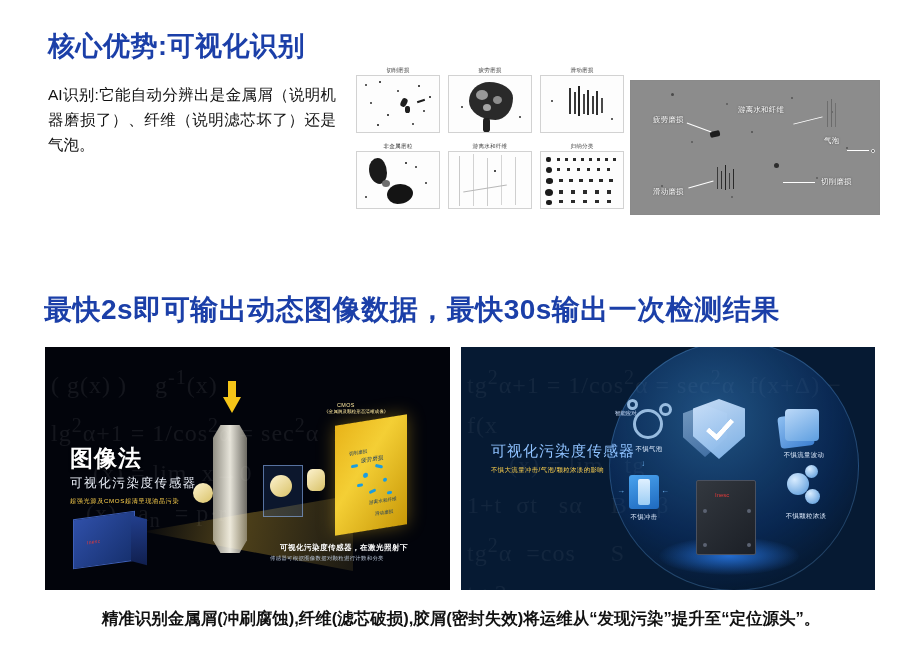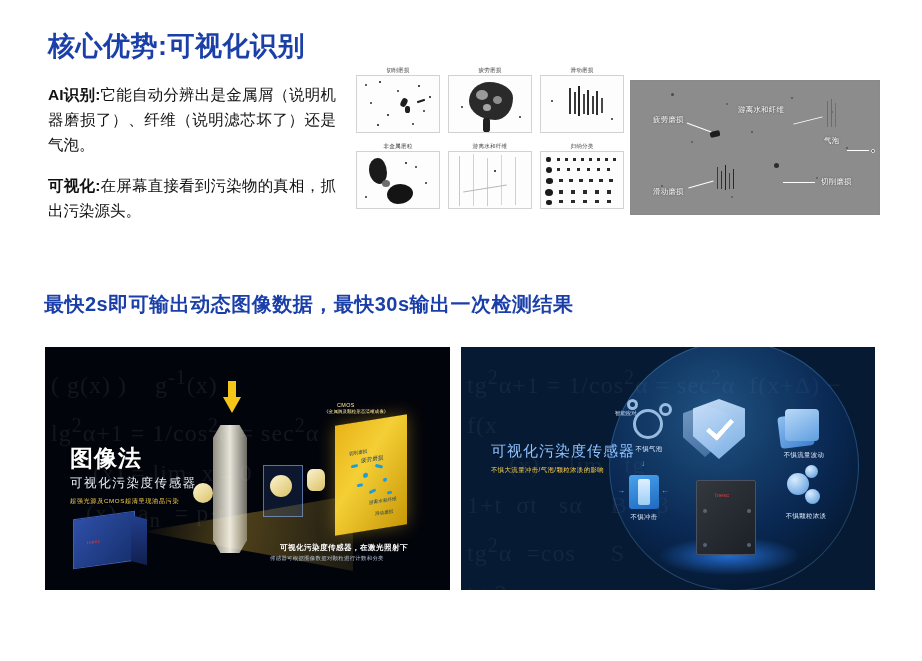--- a/index.html
+++ b/index.html
@@ -14,21 +14,21 @@
 
   
   .sec1 { position:absolute; left:0; top:0; width:922px; height:250px; }
   .s1-head {
     position:absolute; left:48px; top:28px;
     font-size:27px; font-weight:bold; color:#1b3fa8;
     letter-spacing:0.5px; white-space:nowrap;
   }
   .s1-body { position:absolute; left:48px; top:82px; width:288px; }
   .s1-para { font-size:15.5px; line-height:25px; color:#111; margin-bottom:16px; text-align:justify; }
-  .s1-para b { font-weight:bold; }
+  .s1-para b { font-weight:normal; }
 
   
   .grid { position:absolute; left:356px; top:66px; width:268px; height:150px; }
   .gcell { position:absolute; width:84px; }
   .gcap {
     font-size:5.6px; color:#3a3a3a; text-align:center;
     line-height:8px; height:9px; letter-spacing:0.2px;
     white-space:nowrap; overflow:hidden;
   }
   .gimg {
@@ -45,21 +45,21 @@
   }
   .bm-label {
     position:absolute; color:#fff; font-size:7.4px; white-space:nowrap;
     text-shadow:0 0 2px rgba(0,0,0,.55); letter-spacing:.3px;
   }
   .bm-line { position:absolute; height:1.4px; background:#fff; }
 
   
   .s2-head {
     position:absolute; left:44px; top:291px;
-    font-size:20px; font-weight:bold; color:#1b3fa8;
+    font-size:28px; font-weight:bold; color:#1b3fa8;
     letter-spacing:0.5px; white-space:nowrap;
   }
 
   
   .panel { position:absolute; top:347px; height:243px; overflow:hidden; }
   .panelL { left:45px; width:405px; background:#02040b; }
   .panelR { left:461px; width:414px; background:#061a33; }
 
   .mathbg {
     position:absolute; inset:0; color:rgba(255,255,255,0.075);
@@ -181,23 +181,20 @@
 
 <div class="page">
 
   <div class="sec1">
 
     <div class="s1-head">核心优势:可视化识别</div>
 
     <div class="s1-body">
       <div class="s1-para">
         <b>AI识别:</b><span>它能自动分辨出是金属屑（说明机器磨损了）、纤维（说明滤芯坏了）还是气泡。</span>
-      </div>
-      <div class="s1-para">
-        <b>可视化:</b><span>在屏幕直接看到污染物的真相，抓出污染源头。</span>
       </div>
     </div>
 
     <div class="grid">
 
       <div class="gcell" style="left:0px;  top:0px;">
         <div class="gcap">切削磨损</div>
         <div class="gimg">
           <span class="speck" style="left:8px;top:8px;width:2px;height:2px;"></span>
           <span class="speck" style="left:22px;top:5px;width:1.5px;height:1.5px;"></span>
@@ -450,14 +447,15 @@
       <span class="screw" style="left:50px;top:28px;"></span>
       <span class="screw" style="left:6px;top:62px;"></span>
       <span class="screw" style="left:50px;top:62px;"></span>
     </div>
 
     <div class="pr-sup">智能应对</div>
     <div class="pr-sub">可视化污染度传感器</div>
     <div class="pr-tag">不惧大流量冲击/气泡/颗粒浓淡的影响</div>
   </div>
 
+  <div class="footer">精准识别金属屑(冲刷腐蚀),纤维(滤芯破损),胶屑(密封失效)将运维从“发现污染”提升至“定位源头”。</div>
 
 </div>
 
 </body></html>

